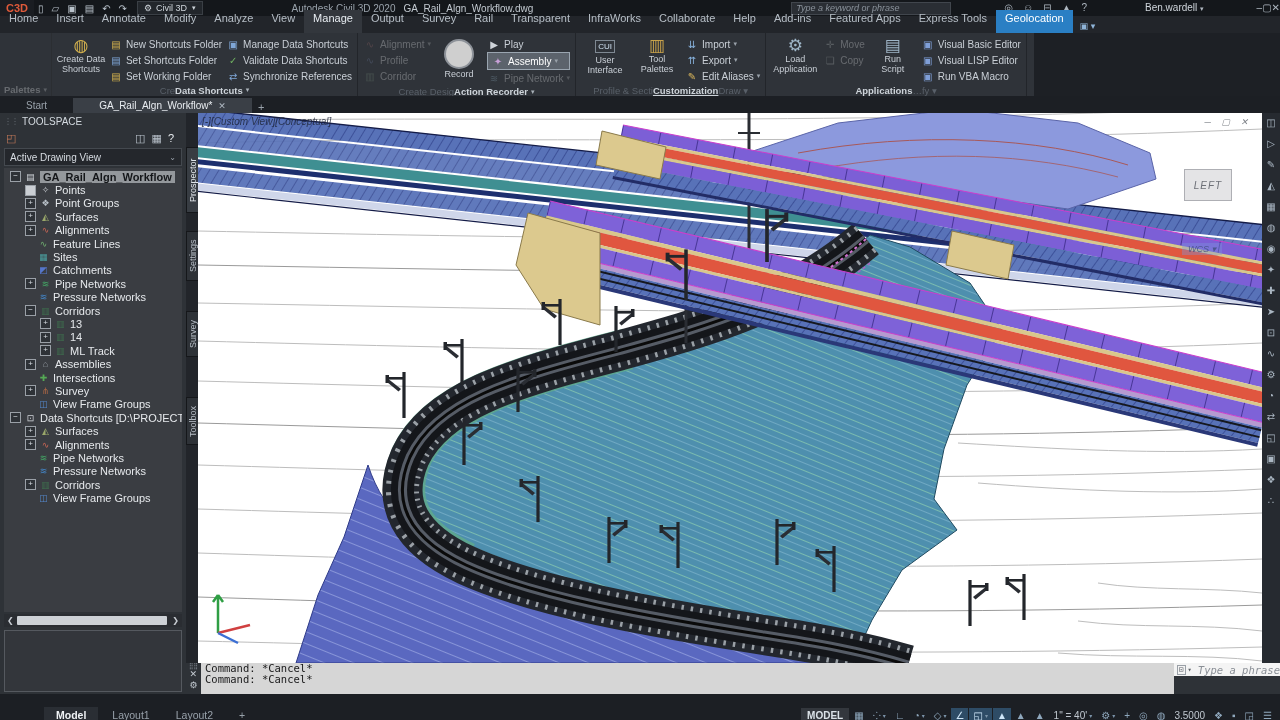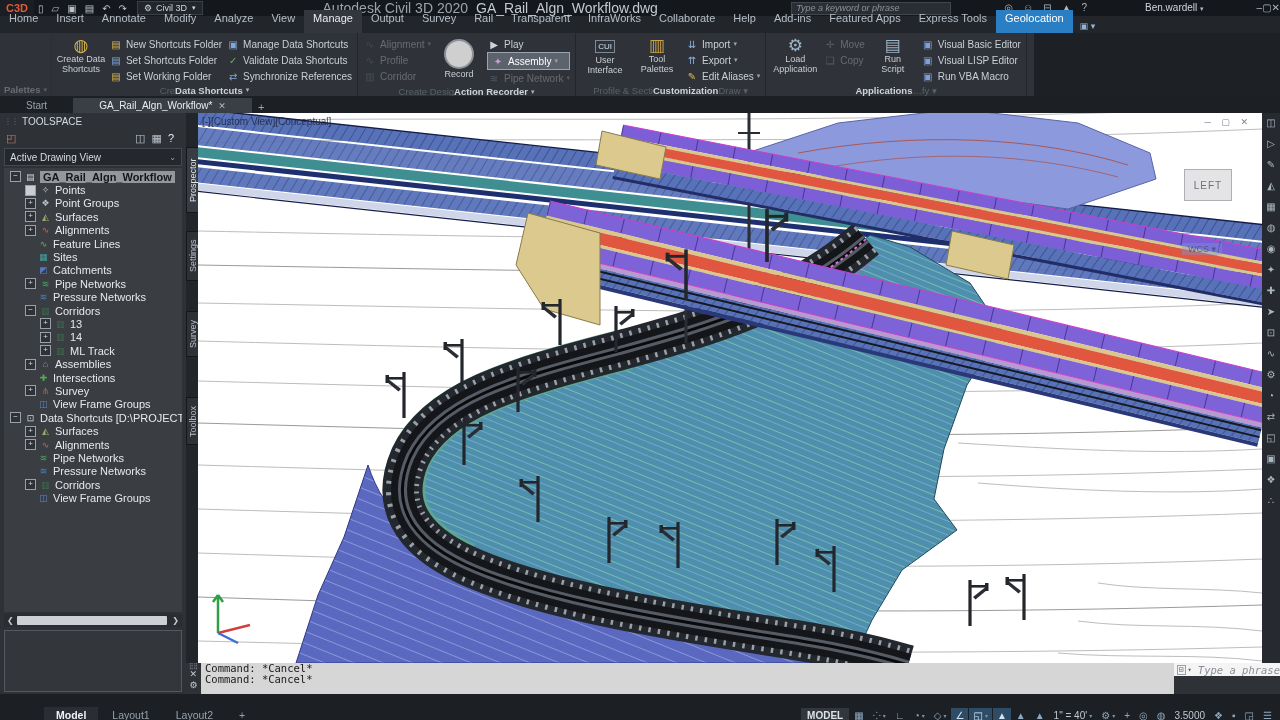--- a/index.html
+++ b/index.html
@@ -8,21 +8,21 @@
        -webkit-font-smoothing:antialiased;}
   .abs{position:absolute;}
 
   
   #titlebar{left:0;top:0;width:1280px;height:16px;background:#14171b;display:flex;align-items:center;font-size:10px;}
   #appbtn{width:34px;height:16px;background:#1a1d22;color:#e05a3a;font-weight:bold;font-size:11px;
           display:flex;align-items:center;justify-content:center;}
   .qicon{color:#b9c2cb;font-size:10px;padding:0 4px;cursor:default;}
   #workspace{display:flex;align-items:center;background:#22262b;border:1px solid #3a3f45;height:12px;
              padding:0 6px;margin-left:6px;font-size:9px;color:#cfd5db;}
-  #wintitle{flex:0 0 auto;margin-left:120px;color:#9aa3ac;font-size:14px;}
+  #wintitle{flex:0 0 auto;margin-left:89px;color:#9aa3ac;font-size:10px;}
   #wintitle b{color:#c3cad1;font-weight:normal;margin-left:8px;}
   #infocenter{margin-left:auto;display:flex;align-items:flex-start;gap:48px;}
   #searchbox{width:150px;height:11px;background:#2a2e34;border:1px solid #41464d;color:#8b939c;
              font-style:italic;font-size:9px;padding:0 4px;display:flex;align-items:center;}
   .tb-ico{color:#aeb7c0;font-size:10px;padding:0 5px;}
   #username{color:#cfd5db;font-size:10px;}
   .winbtn{color:#aeb7c0;width:18px;text-align:center;font-size:10px;}
 
   
   #tabrow{left:0;top:16px;width:1280px;height:17px;background:#22252a;display:flex;align-items:flex-end;font-size:11px;}
@@ -84,21 +84,21 @@
   #ts-preview{height:60px;margin:3px 4px 2px;background:#33363b;border:1px solid #55595f;}
 
   
   #sidetabs{left:186px;top:113px;width:12px;height:581px;background:#22252a;}
   .vtab{position:absolute;left:0;width:12px;background:#2e3237;border:1px solid #15171a;
         color:#b8bfc7;font-size:9px;display:flex;align-items:center;justify-content:center;
         writing-mode:vertical-rl;transform:rotate(180deg);}
   .vtab.active{background:#383d43;color:#e2e7ec;}
 
   
-  #viewport{left:198px;top:113px;width:1064px;height:550px;background:#ffffff;overflow:hidden;}
+  #viewport{left:198px;top:113px;width:1064px;height:550px;background:#ffffff;overflow:hidden;font-style:italic;}
   #vp-controls{position:absolute;left:4px;top:3px;font-size:10px;color:rgba(30,38,56,.85);z-index:5;}
   #vp-winbtns{position:absolute;right:10px;top:4px;font-size:9px;color:rgba(70,76,84,.7);letter-spacing:4px;z-index:5;}
   #viewcube{position:absolute;left:986px;top:56px;width:46px;height:30px;background:rgba(205,206,210,.55);
             border:1px solid rgba(130,132,138,.55);color:rgba(95,99,106,.9);font-size:10px;letter-spacing:1px;
             display:flex;align-items:center;justify-content:center;z-index:5;}
   #wcsghost{position:absolute;left:984px;top:130px;padding:1px 6px;background:rgba(120,150,220,.38);
             color:rgba(60,75,120,.75);font-size:9px;z-index:5;}
 
   
   #rightstrip{left:1262px;top:113px;width:18px;height:550px;background:#262a30;display:flex;flex-direction:column;align-items:center;padding-top:4px;box-sizing:border-box;}
@@ -285,21 +285,21 @@
               </div>
               <div class="smitem">
                 <span class="glyph" style="color: rgb(216, 180, 90);">✎</span>
                 <span>Edit Aliases</span>
                 <span class="arrow">▾</span>
               </div>
             </div>
           </div>
           <div class="p-label">
             <span class="ghosttxt">Profile &amp; Secti</span>
-            <span style="font-weight: bold;">Customization</span>
+            <span style="font-weight: bold; text-decoration: underline;">Customization</span>
             <span class="ghosttxt"> Draw ▾</span>
           </div>
         </div>
         <div class="panel">
           <div class="p-body">
             <div class="tallbtn"><span class="glyph" style="color: rgb(159, 182, 200);">⚙</span>Load
 Application</div>
             <div class="smcol">
               <div class="smitem ghost">
                 <span class="glyph" style="color: rgb(153, 170, 170);">✛</span>

